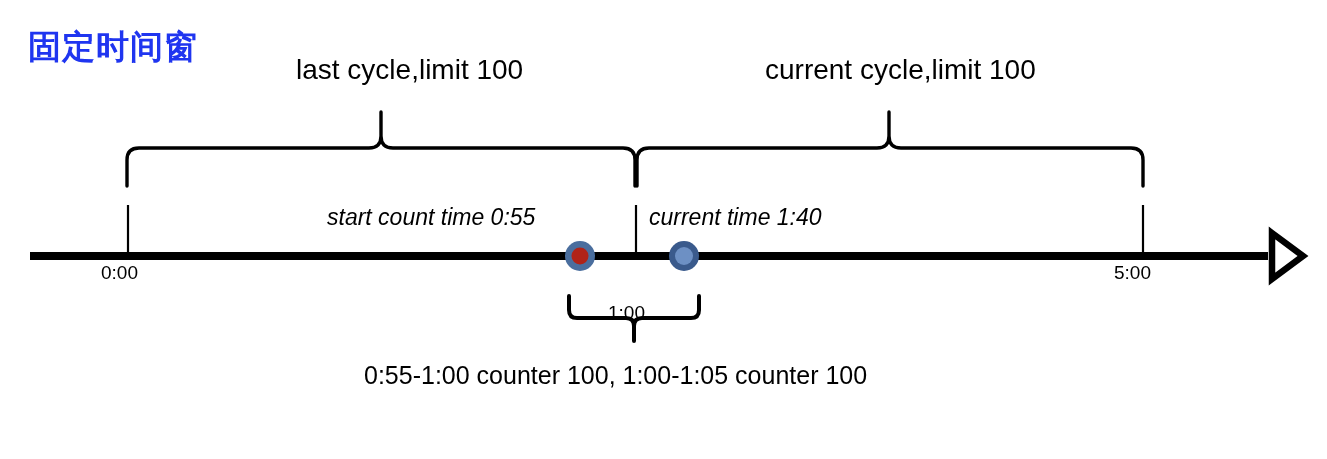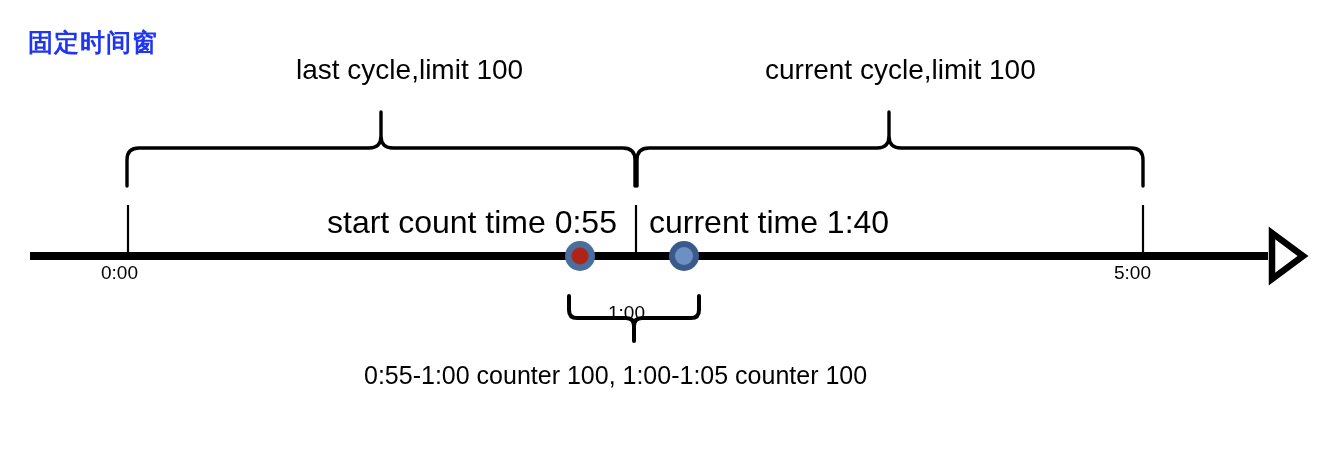--- a/index.html
+++ b/index.html
@@ -27,27 +27,27 @@
   .lbl {
     position: absolute;
     white-space: nowrap;
     color: #000000;
     font-weight: 400;
     line-height: 1;
   }
   .title {
     position: absolute;
     white-space: nowrap;
-    font-size: 25px;
+    font-size: 33px;
     font-weight: 700;
     letter-spacing: 1px;
     line-height: 1;
   }
   .cycle-label { font-size: 28px; margin-left: 28px; }
-  .time-label  { font-size: 32px; }
+  .time-label  { font-size: 23px; font-style: italic; }
   .tick-label  { font-size: 19px; }
   .summary     { font-size: 25px; }
 </style>
 </head>
 <body>
 
 <div id="stage">
 
   <div class="title" style="left:28px; top:30px; color:#1F35F0;">固定时间窗</div>
 

